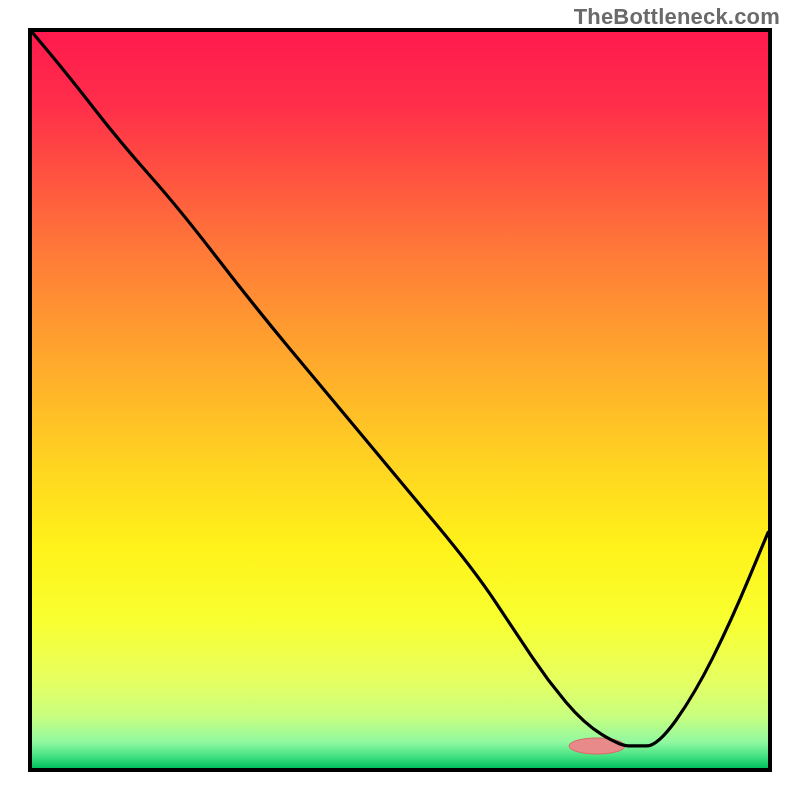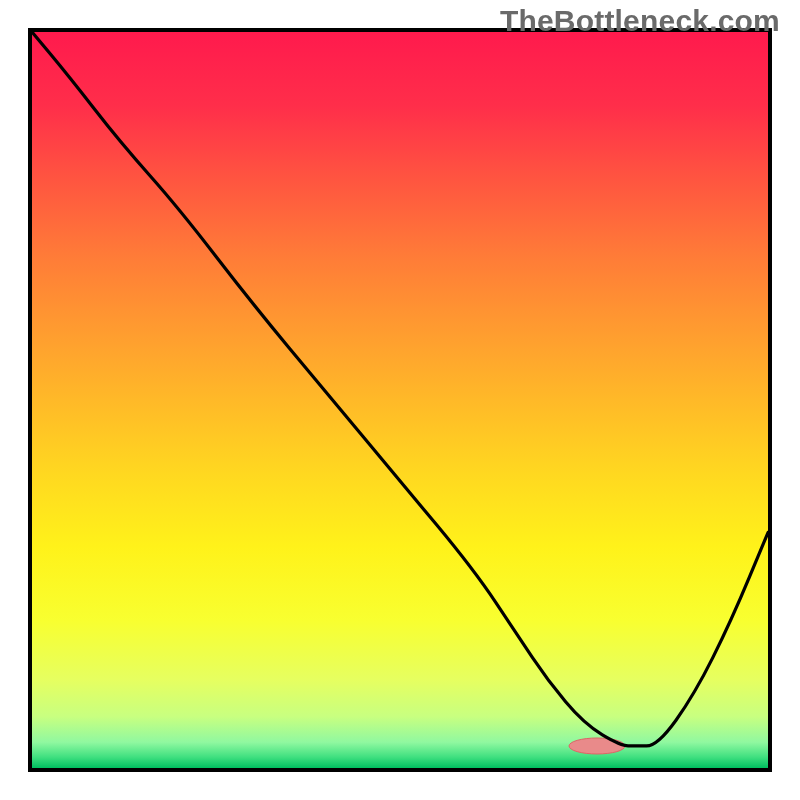--- a/index.html
+++ b/index.html
@@ -12,21 +12,21 @@
   }
   .container {
     width: 800px;
     height: 800px;
     position: relative;
   }
   .watermark {
     position: absolute;
     top: 4px;
     right: 20px;
-    font-size: 30px;
+    font-size: 22px;
     font-weight: bold;
     color: #6a6a6a;
     z-index: 10;
     letter-spacing: 0.2px;
   }
   .plot-area {
     position: absolute;
     left: 28px;
     top: 28px;
     width: 744px;

